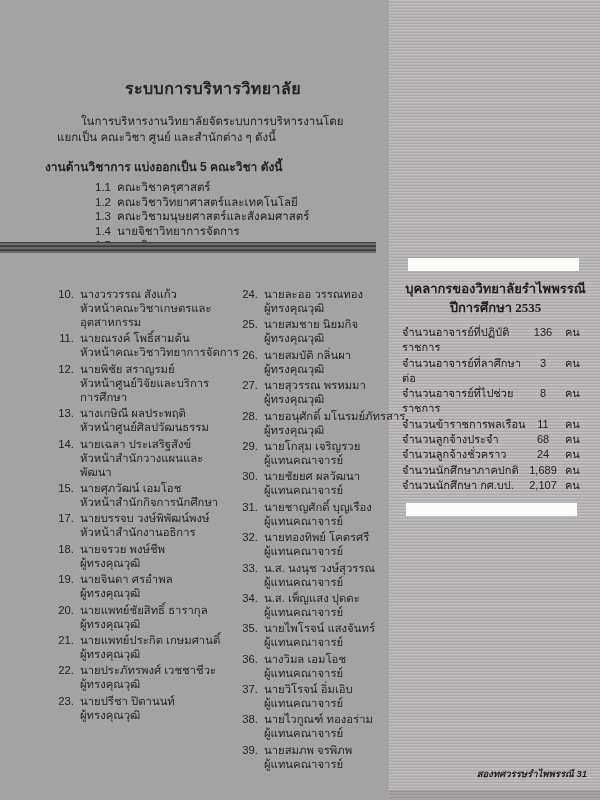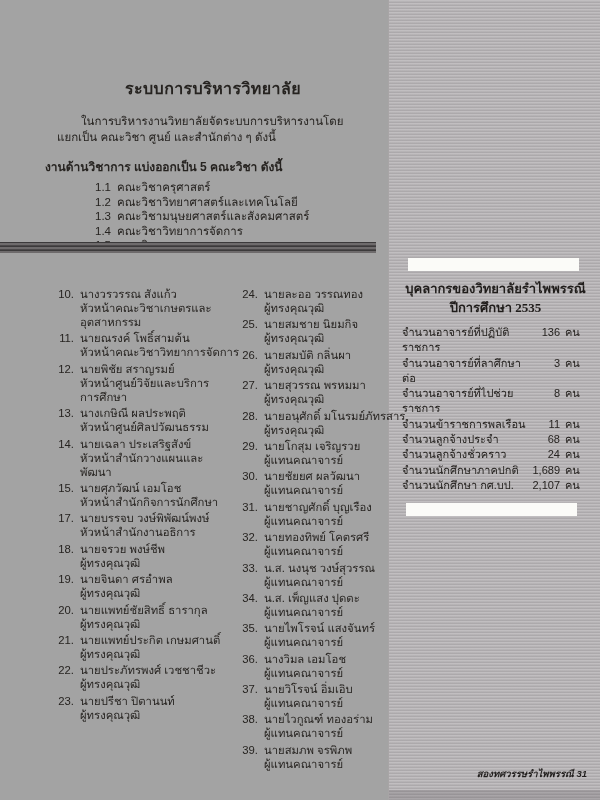--- a/index.html
+++ b/index.html
@@ -42,21 +42,21 @@
   
   .sidebar{position:absolute;left:398px;top:254px;width:195px;}
   .white-bar{height:13px;background:#fbfbf8;}
   .white-bar.top{margin:4px 14px 8px 10px;}
   .white-bar.bottom{margin:10px 16px 0 8px;}
   .sb-title{font-size:13px;font-weight:bold;text-align:center;line-height:19px;
         font-family:"Liberation Serif","DejaVu Serif",serif;color:#201d1b;}
   .stats{margin:8px 8px 0 4px;font-size:11px;}
   .stat-row{display:flex;line-height:15.3px;}
   .s-label{flex:1;}
-  .s-num{min-width:34px;text-align:right;}
+  .s-num{min-width:34px;text-align:center;}
   .s-unit{width:20px;margin-left:5px;}
   
   .footer{position:absolute;right:13px;top:766px;font-size:9.5px;font-style:italic;
         font-weight:bold;color:#221f1e;font-family:Liberation Sans, sans-serif;}
 </style>
 </head>
 <body>
 
 <div class="page">
 
@@ -77,21 +77,21 @@
         <div class="faculty-item">
         <span class="f-no">1.2</span>
         <span class="f-name">คณะวิชาวิทยาศาสตร์และเทคโนโลยี</span>
       </div>
         <div class="faculty-item">
         <span class="f-no">1.3</span>
         <span class="f-name">คณะวิชามนุษยศาสตร์และสังคมศาสตร์</span>
       </div>
         <div class="faculty-item">
         <span class="f-no">1.4</span>
-        <span class="f-name">คณะวิชาวิทยาการจัดการ</span>
+        <span class="f-name">นายจิชาวิทยาการจัดการ</span>
       </div>
         <div class="faculty-item">
         <span class="f-no">1.5</span>
         <span class="f-name">คณะวิชาเกษตรและอุตสาหกรรม</span>
       </div>
       </div>
   </div>
 
   <div class="divider-bar"></div>
 

